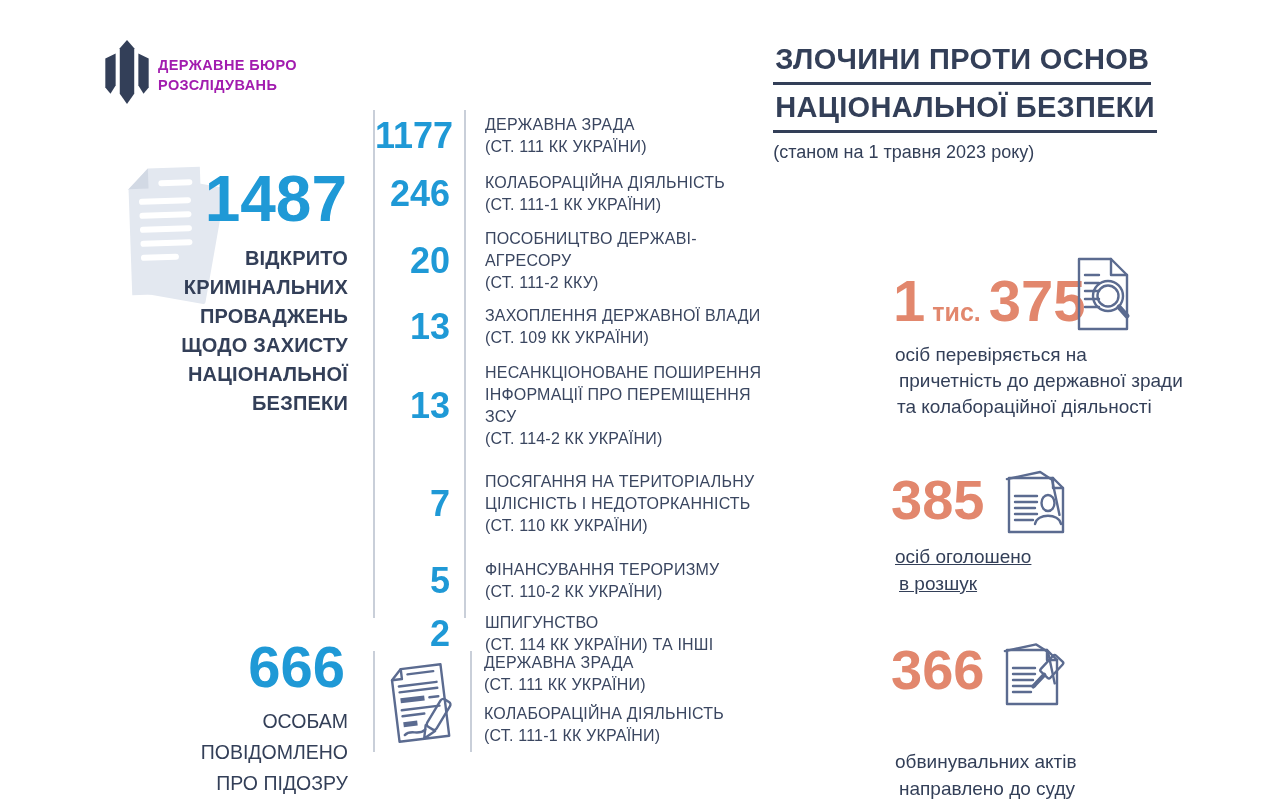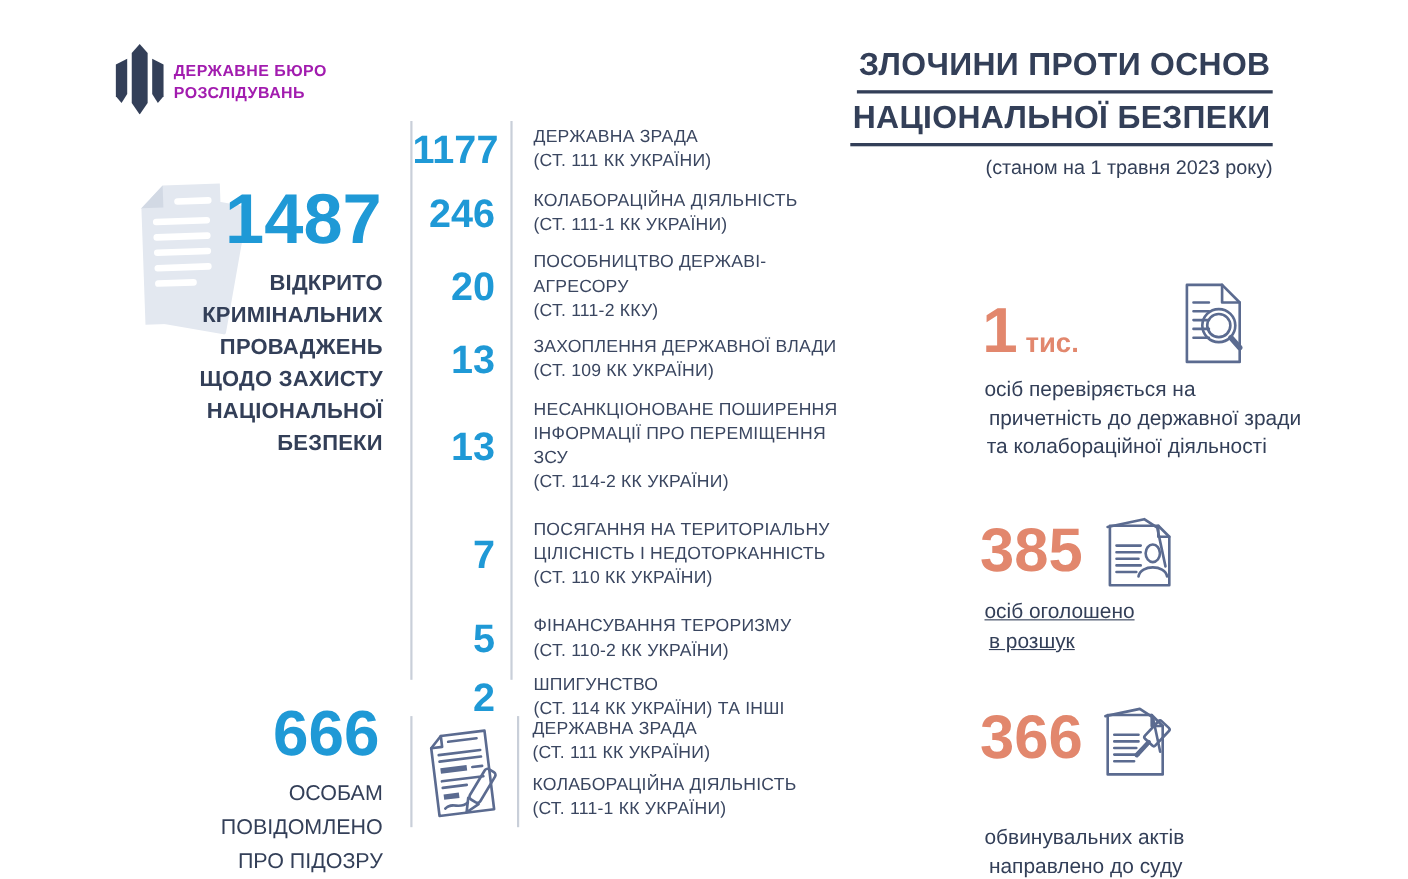--- a/index.html
+++ b/index.html
@@ -9,21 +9,21 @@
     -webkit-font-smoothing:antialiased;
   }
   #canvas{position:absolute;inset:0;}
 
   
   .logo-wrap{position:absolute;left:103px;top:40px;display:flex;align-items:flex-start;}
   .logo-text{position:absolute;left:158px;top:56px;font-size:14.5px;font-weight:bold;
     line-height:19.5px;letter-spacing:.4px;color:#a21caf;}
 
   
-  .title-block{position:absolute;top:43px;right:123px;text-align:right;}
+  .title-block{position:absolute;top:43px;right:123px;}
   .title-line{display:inline-block;font-size:29px;font-weight:bold;color:#333f58;
     letter-spacing:.3px;border-bottom:3px solid #333f58;padding:0 2px 6px 2px;}
   .title-line2{margin-top:6px;}
   .subtitle{margin-top:9px;font-size:18px;color:#333f58;}
 
   
   .main-num{position:absolute;left:197px;top:167px;width:150px;text-align:right;
     font-size:64px;line-height:1;font-weight:bold;color:#1f99d6;}
   .main-label{position:absolute;left:113px;top:244px;width:235px;text-align:right;
     font-size:20px;font-weight:bold;line-height:29px;color:#333f58;letter-spacing:.2px;}
@@ -206,20 +206,21 @@
     </div>
     <div class="susp-item">
       <span>КОЛАБОРАЦІЙНА ДІЯЛЬНІСТЬ</span>
       <span>(СТ. 111-1 КК УКРАЇНИ)</span>
     </div>
   </div>
 
   <div class="rnum-row">
     <span class="rnum-big">1</span>
     <span class="rnum-unit">тис.</span>
+    <span class="rnum-big">375</span>
   </div>
   <div class="icon-abs" style="left:1071px;top:256px;">
     <svg width="62" height="76" viewBox="0 0 62 76" fill="none" stroke="#5b6b90" stroke-width="2.4" stroke-linecap="round" stroke-linejoin="round">
       <path d="M8 3 H40 L56 19 V73 H8 Z"></path>
       <path d="M40 3 V19 H56"></path>
       <path d="M14 19 H28 M14 27 H28 M14 35 H28 M14 43 H28 M14 51 H28"></path>
       <circle cx="37" cy="40" r="15"></circle>
       <circle cx="37" cy="40" r="10.5"></circle>
       <path d="M48 51 L56 60" stroke-width="5"></path>
     </svg>

